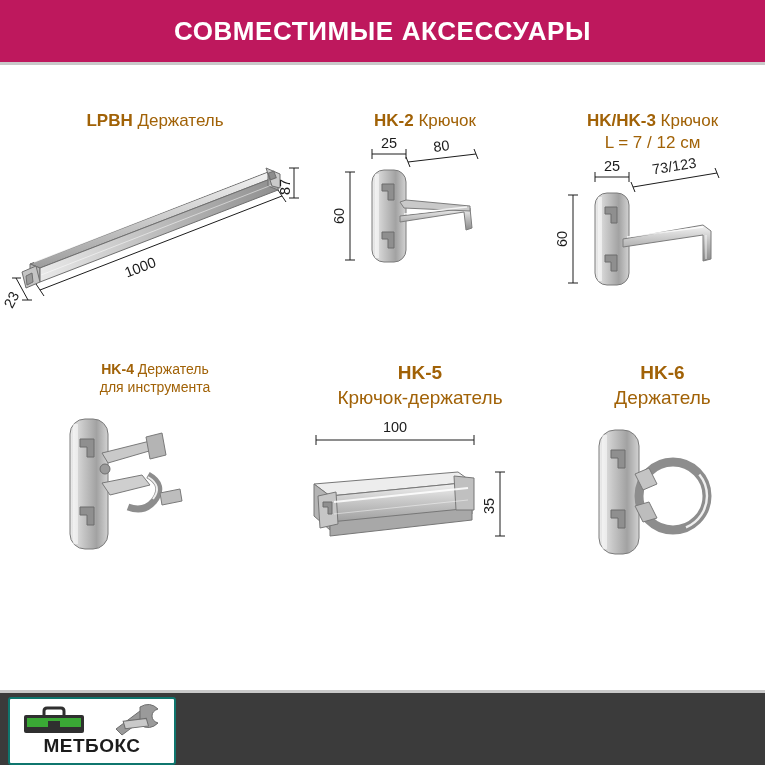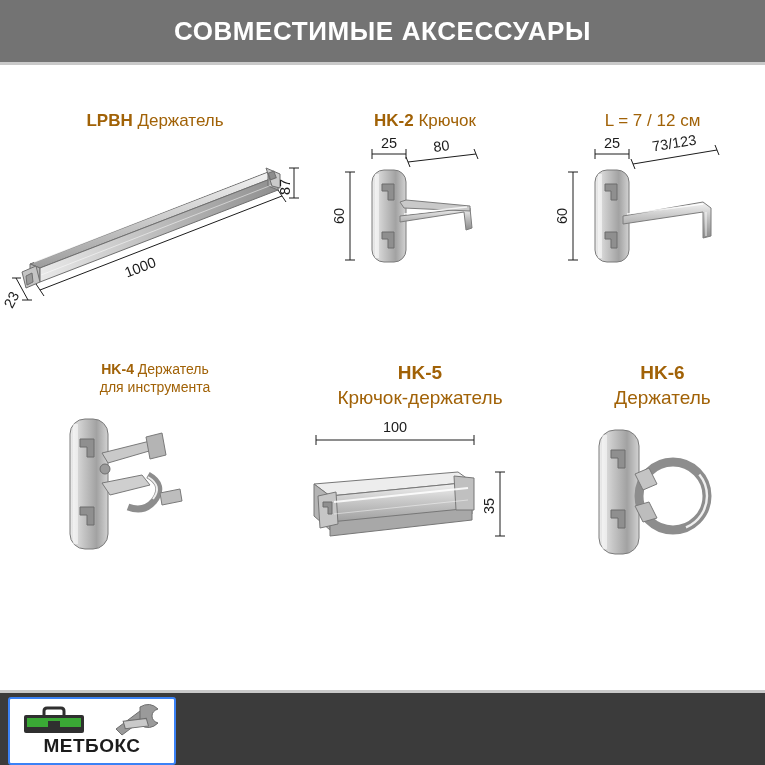--- a/index.html
+++ b/index.html
@@ -19,21 +19,21 @@
     width: 765px;
     height: 765px;
     background: #ffffff;
   }
   
   .header {
     position: absolute;
     left: 0; top: 0;
     width: 765px;
     height: 62px;
-    background: #737373;
+    background: #be185d;
     display: flex;
     align-items: center;
     justify-content: center;
     box-sizing: border-box;
   }
   .header-title {
     color: #ffffff;
     font-size: 26px;
     font-weight: bold;
     letter-spacing: 0.6px;
@@ -96,21 +96,21 @@
     width: 765px;
     height: 72px;
     background: #3b3b3b;
   }
   .logo-box {
     position: absolute;
     left: 8px; top: 4px;
     width: 164px;
     height: 64px;
     background: #ffffff;
-    border: 2px solid #3b82f6;
+    border: 2px solid #0f766e;
     border-radius: 3px;
     overflow: hidden;
   }
   .logo-wrench {
     position: absolute;
     right: 4px; top: 4px;
     width: 60px; height: 34px;
   }
   .logo-toolbox {
     position: absolute;
@@ -258,20 +258,22 @@
             <line x1="25" y1="40" x2="35" y2="40"></line>
             <line x1="25" y1="128" x2="35" y2="128"></line>
           </g>
           <text class="dim" x="24" y="84" transform="rotate(-90 24 84)" text-anchor="middle">60</text>
         </svg>
       </div>
     </div>
 
     <div class="cell" style="left:545px; top:40px; width:215px; height:250px;">
       <div class="cap">
+        <span><b>HK/HK-3</b>
+          <span>Крючок</span></span>
         <span class="line2">L = 7 / 12 см</span>
       </div>
       <div class="art">
         <svg width="215" height="190" viewBox="0 0 215 190">
 
           <g stroke="#7a7a7a" stroke-width="1">
             <rect x="50" y="38" width="34" height="92" rx="12" fill="url(#gPlate)"></rect>
             <path d="M60,52 h12 v16 h-6 v-9 h-6 z" fill="#8f8f8f" stroke="#6d6d6d"></path>
             <path d="M60,100 h12 v16 h-6 v-9 h-6 z" fill="#8f8f8f" stroke="#6d6d6d"></path>
             <rect x="53" y="42" width="4" height="84" fill="#ffffff" opacity="0.55" stroke="none"></rect>

